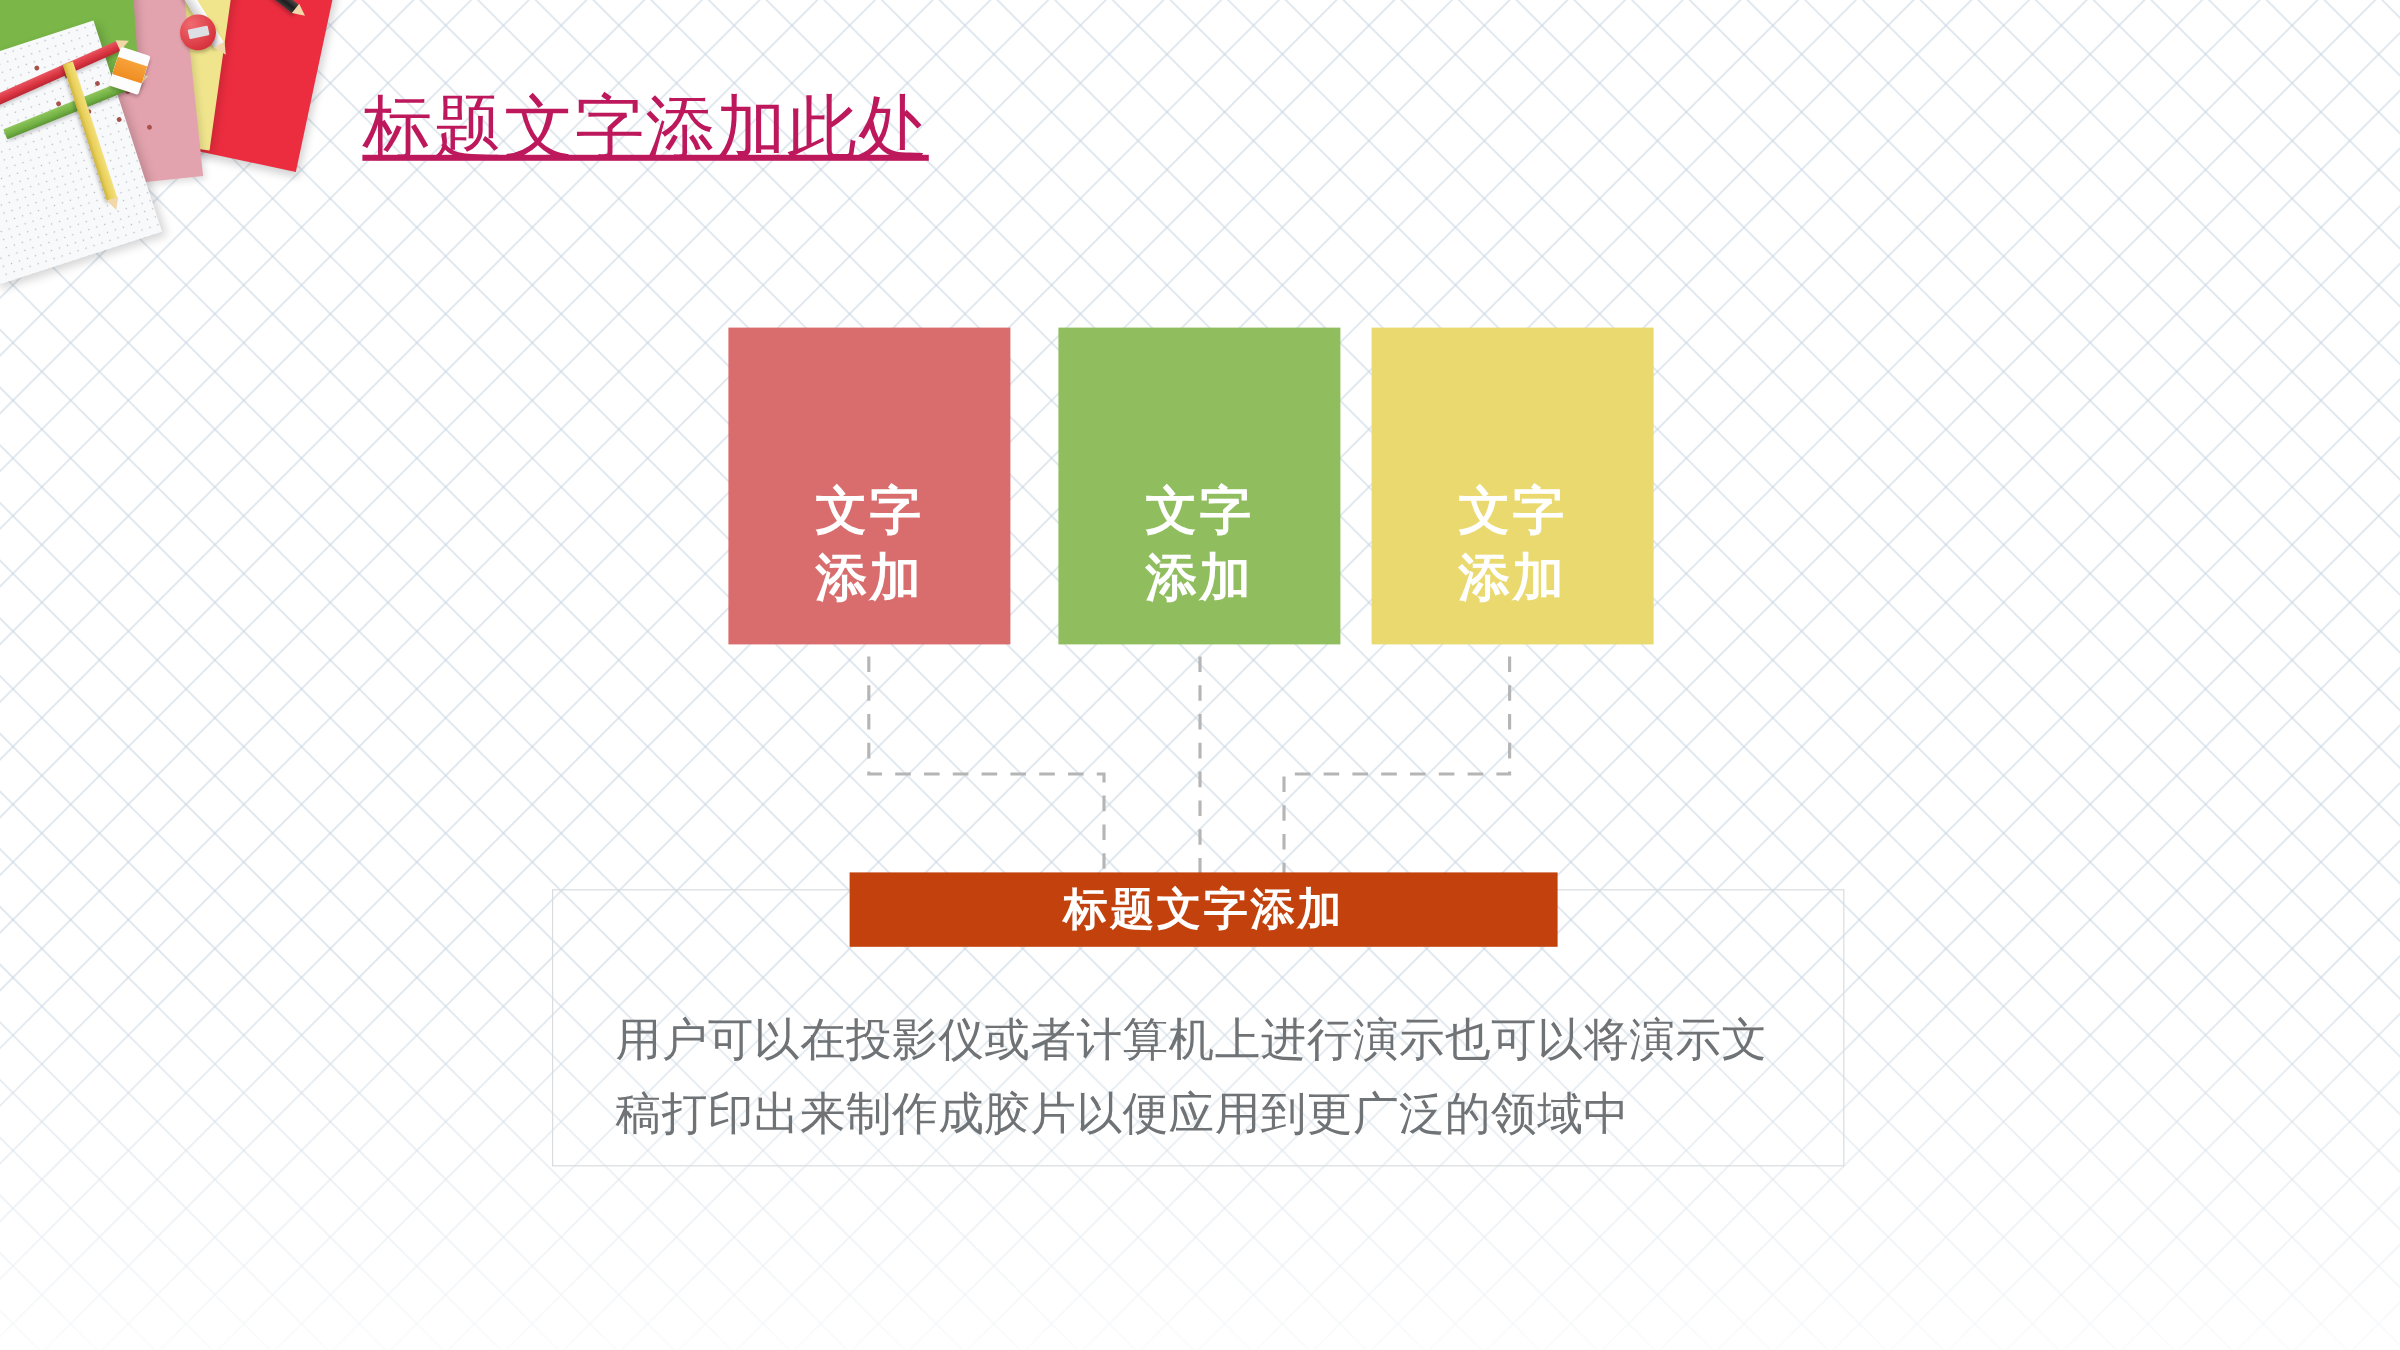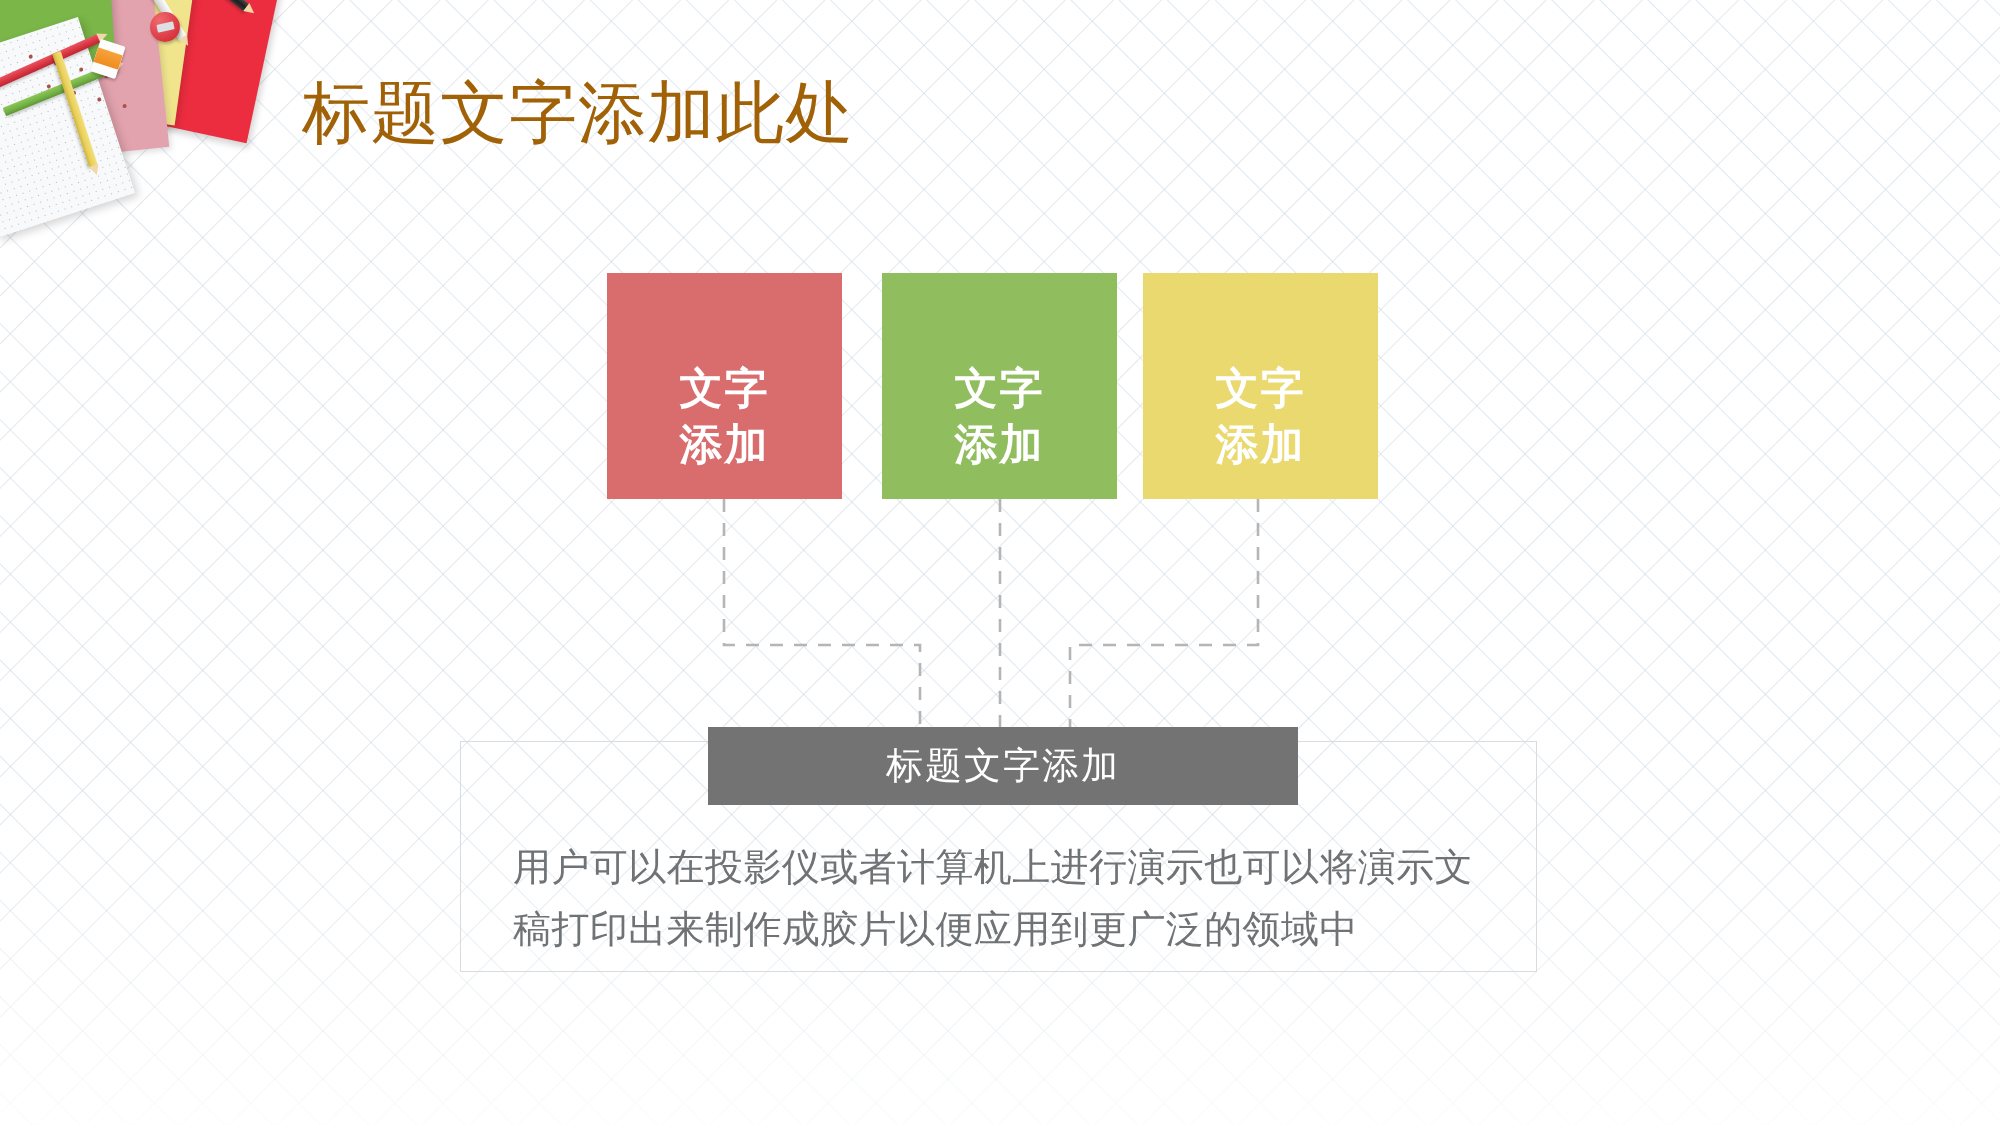--- a/index.html
+++ b/index.html
@@ -186,33 +186,34 @@
     background: #dcdfe3;
     transform: rotate(-12deg);
     border-radius: 1px;
   }
 
   
   .page-title {
     position: absolute;
     left: 302px;
     top: 78px;
-    font-size: 68px;
+    font-size: 58px;
     line-height: 1;
-    color: #a16207;
+    color: #be185d;
     letter-spacing: 1px;
     white-space: nowrap;
+    text-decoration: underline;
   }
 
   
   .card {
     position: absolute;
     top: 273px;
     width: 235px;
-    height: 226px;
+    height: 264px;
     display: flex;
     flex-direction: column;
     align-items: center;
     justify-content: flex-end;
     padding-bottom: 26px;
   }
   .card .line {
     color: #ffffff;
     font-size: 43px;
     font-weight: bold;
@@ -239,25 +240,25 @@
     width: 1077px;
     height: 231px;
     border: 1.5px solid #d8dcdf;
     background: transparent;
   }
   .panel-title {
     position: absolute;
     left: 247px;
     top: -15px;
     width: 590px;
-    height: 78px;
-    background: #737373;
+    height: 62px;
+    background: #c2410c;
     color: #ffffff;
     font-size: 37px;
-    font-weight: normal;
+    font-weight: bold;
     letter-spacing: 2px;
     display: flex;
     align-items: center;
     justify-content: center;
   }
   .panel-body {
     position: absolute;
     left: 52px;
     top: 95px;
     width: 990px;

